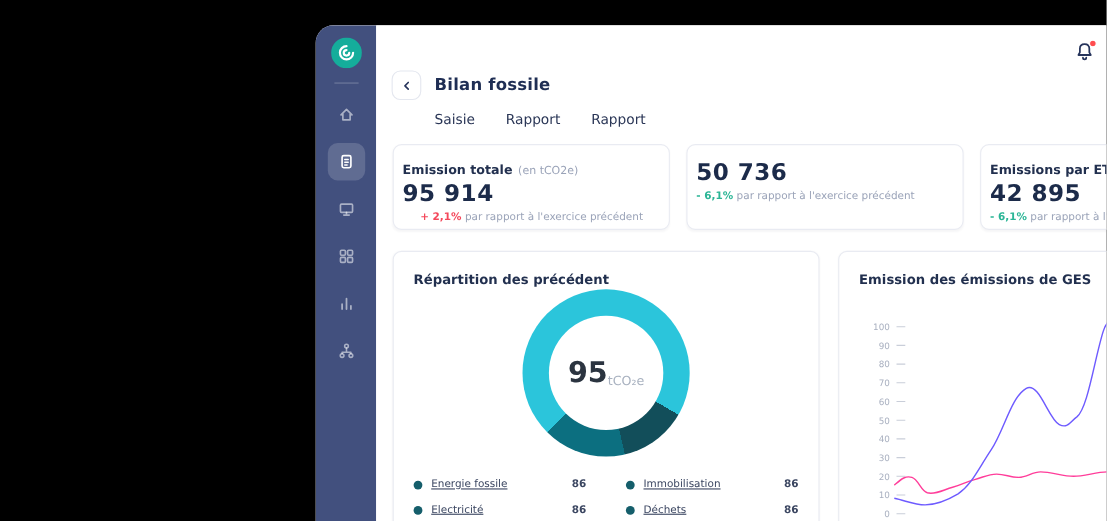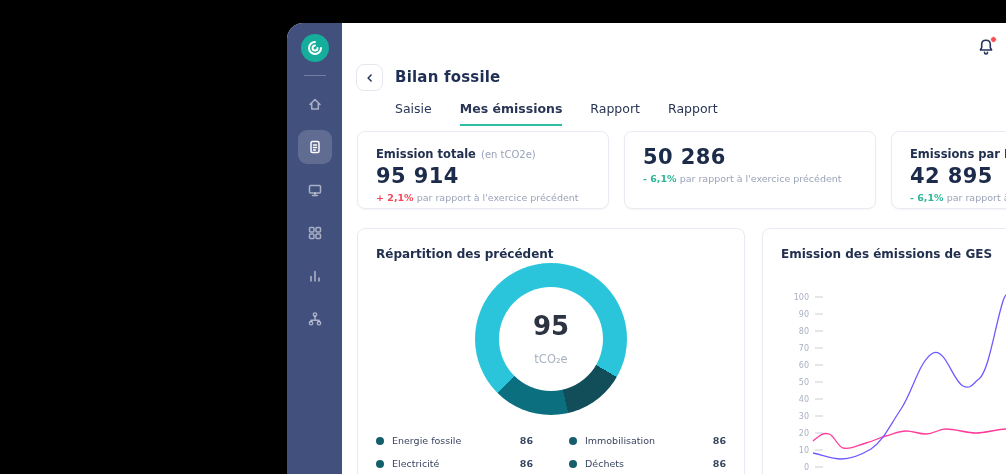--- a/index.html
+++ b/index.html
@@ -48,57 +48,57 @@
     font-size:15px; font-weight:700; color:#1F2E54; letter-spacing:.2px;
   }
   .tabs{ position:absolute; left:15px; top:78px; display:flex; gap:28px; font-size:12.5px; color:#2A3656;margin-left:38px; }
   .tab{ padding-bottom:8px; cursor:pointer; font-weight:500; border-bottom:2px solid transparent; }
   .tab.active{ font-weight:700; border-bottom-color:#2CBFA5; }
   
   .kpi-row{ position:absolute; left:15px; top:108px; display:flex; gap:15px; }
   .kpi-card{
     width:252px; height:78px; flex:none; background:#fff;
     border:1px solid #E9EBF2; border-radius:8px; box-shadow:0 1px 2px rgba(20,30,60,.04);
-    padding:11px 18px;
+    padding:11px 8px;
   }
   .kpi-title{ font-size:11.5px; font-weight:700; color:#22304F; }
   .kpi-unit{ font-size:10px; color:#9AA3B8; font-weight:400; }
   .kpi-value{ font-size:21px; font-weight:800; color:#1C2B4A; margin-top:2px; letter-spacing:.4px; }
   .kpi-delta-line{ font-size:9.5px; color:#9AA3B8; margin-top:4px; white-space:nowrap; }
   .delta{ font-weight:700; }
-  .delta-up{ color:#F4485B; }
+  .delta-up{ color:#F4485B;margin-left:16px; }
   .delta-down{ color:#2BB596;text-align:center; }
   
   .panels{ position:absolute; left:15px; top:205px; display:flex; gap:17px; }
   .panel{
     background:#fff; border:1px solid #E9EBF2; border-radius:8px;
     box-shadow:0 1px 2px rgba(20,30,60,.04); position:relative;
   }
   .panel-title{ position:absolute; left:18px; top:18px; font-size:12px; font-weight:700; color:#22304F; }
   .panel-donut{ width:388px; height:330px; }
   .panel-line{ width:430px; height:330px; }
   .donut{
     position:absolute; left:50%; transform:translateX(-50%); top:34px;
     width:152px; height:152px; border-radius:50%;
     background:conic-gradient(from 225deg, #2BC5DB 0deg 255deg, #124E5A 255deg 302deg, #0C6F80 302deg 360deg);
     display:flex; align-items:center; justify-content:center;
   }
   .donut-hole{
     width:104px; height:104px; background:#fff; border-radius:50%;
-    display:flex; flex-direction:column; align-items:center; justify-content:center;
+    display:flex; flex-direction:row; align-items:center; justify-content:center;
   }
   .donut-value{ font-size:26px; font-weight:800; color:#2B3440; line-height:1; }
   .donut-unit{ font-size:11.5px; color:#A9B2C0; margin-top:13px; }
   .legend{
     position:absolute; left:18px; right:18px; top:206px;
     display:grid; grid-template-columns:1fr 1fr; column-gap:36px; row-gap:12px;
   }
   .legend-item{ display:flex; align-items:center; font-size:9.5px; color:#3A4560; }
   .legend-dot{ width:8px; height:8px; border-radius:50%; background:#155E6B; margin-right:8px; flex:none; }
-  .legend-label{ flex:1; }
+  .legend-label{ flex:1;text-decoration:underline; }
   .legend-value{ font-weight:600; color:#3A4560; }
   .line-chart{ position:absolute; left:10px; top:52px; }
   .tick-label{ font-size:8px; fill:#A9B0C0; font-family:"DejaVu Sans","Liberation Sans",sans-serif; }
 </style>
 </head>
 <body>
 
 <div class="app-window">
 
   <aside class="sidebar">
@@ -165,41 +165,40 @@
     <button class="back-btn">
       <svg width="12" height="12" viewBox="0 0 16 16" fill="none" stroke="currentColor" stroke-width="2" stroke-linecap="round" stroke-linejoin="round">
         <path d="M9.5 4 L5.5 8 L9.5 12"></path>
       </svg>
     </button>
 
     <h1 class="page-title">Bilan fossile</h1>
 
     <div class="tabs">
       <span class="tab">Saisie</span>
-      <span class="tab active">Mes émissions</span>
       <span class="tab">Rapport</span>
       <span class="tab">Rapport</span>
     </div>
 
     <div class="kpi-row">
 
       <div class="kpi-card">
         <div>
           <span class="kpi-title">Emission totale</span>
           <span class="kpi-unit">(en tCO2e)</span>
         </div>
         <div class="kpi-value">95 914</div>
         <div class="kpi-delta-line">
           <span class="delta delta-up">+ 2,1%</span>
           <span>par rapport à l'exercice précédent</span>
         </div>
       </div>
 
       <div class="kpi-card">
-        <div class="kpi-value">50 286</div>
+        <div class="kpi-value">50 736</div>
         <div class="kpi-delta-line">
           <span class="delta delta-down">- 6,1%</span>
           <span>par rapport à l'exercice précédent</span>
         </div>
       </div>
 
       <div class="kpi-card">
         <div>
           <span class="kpi-title">Emissions par ETP</span>
           

